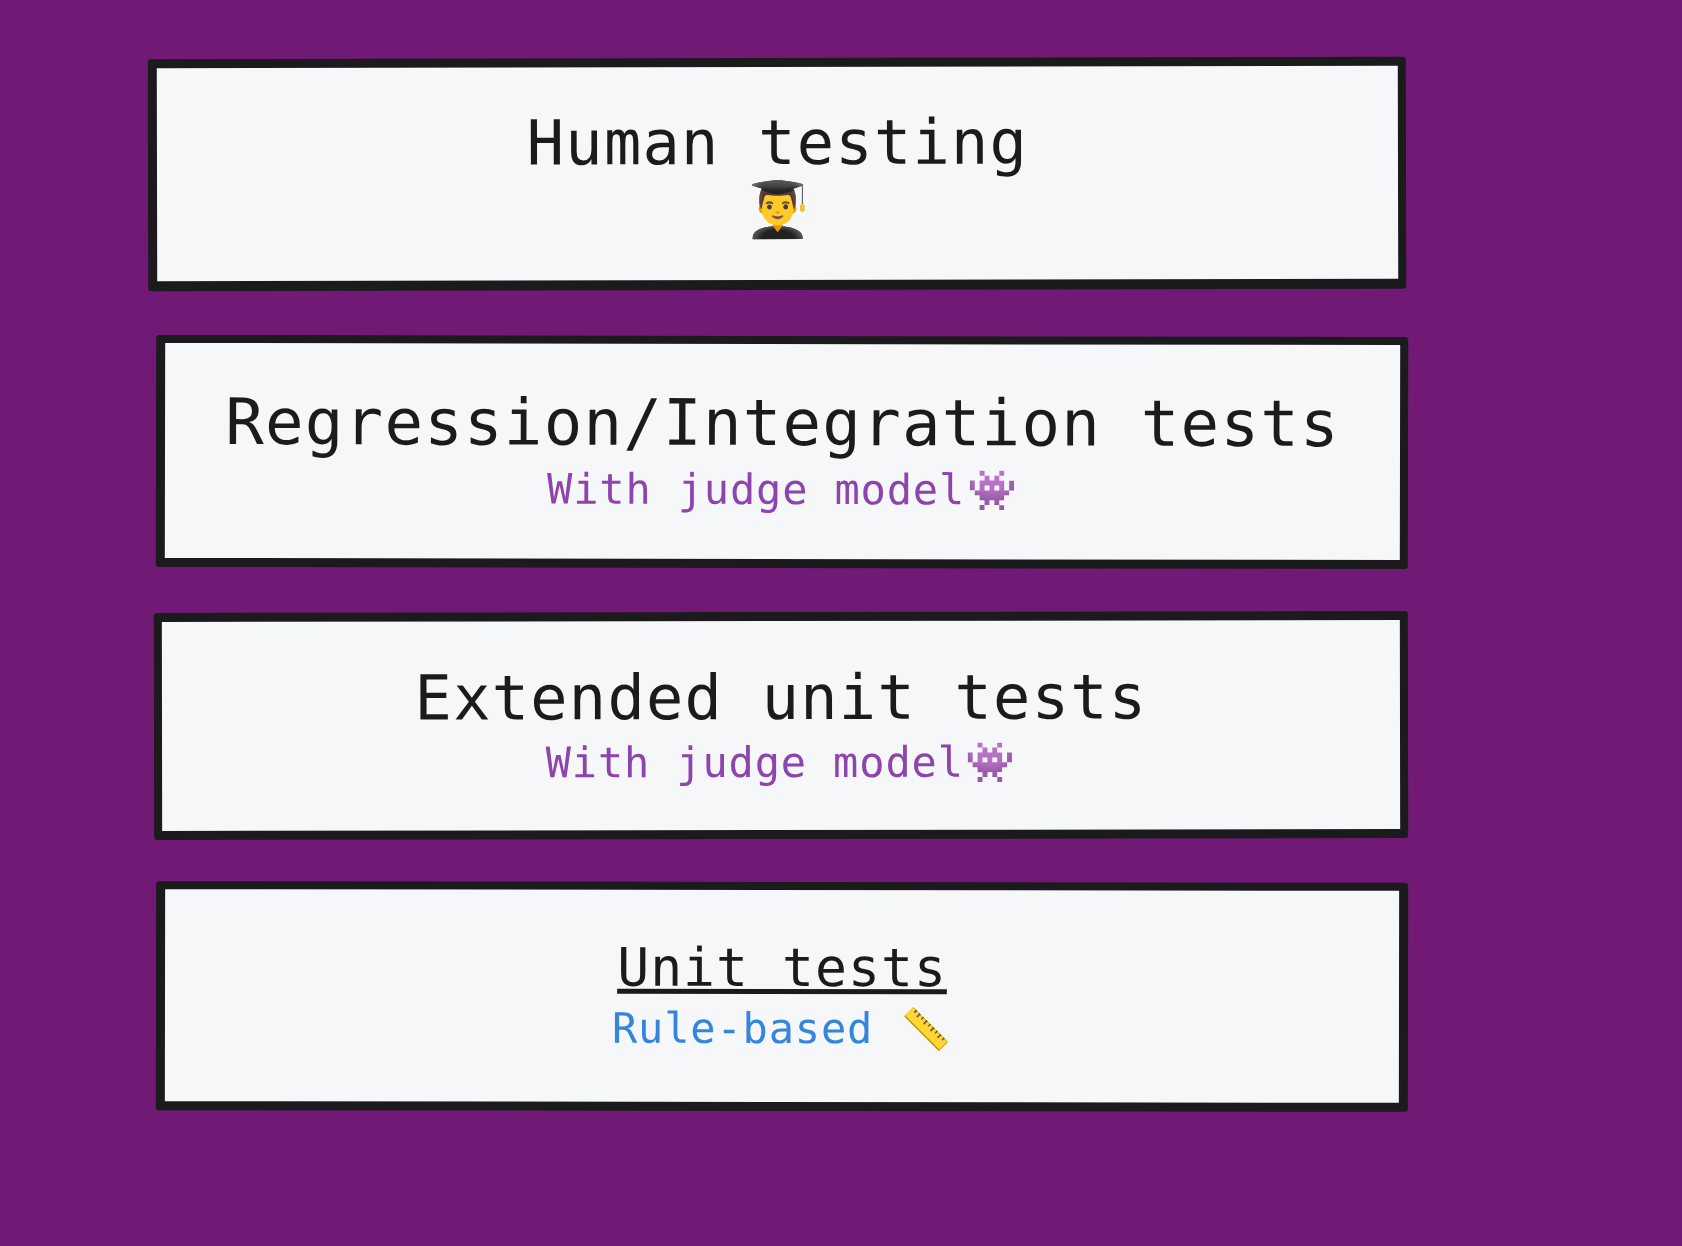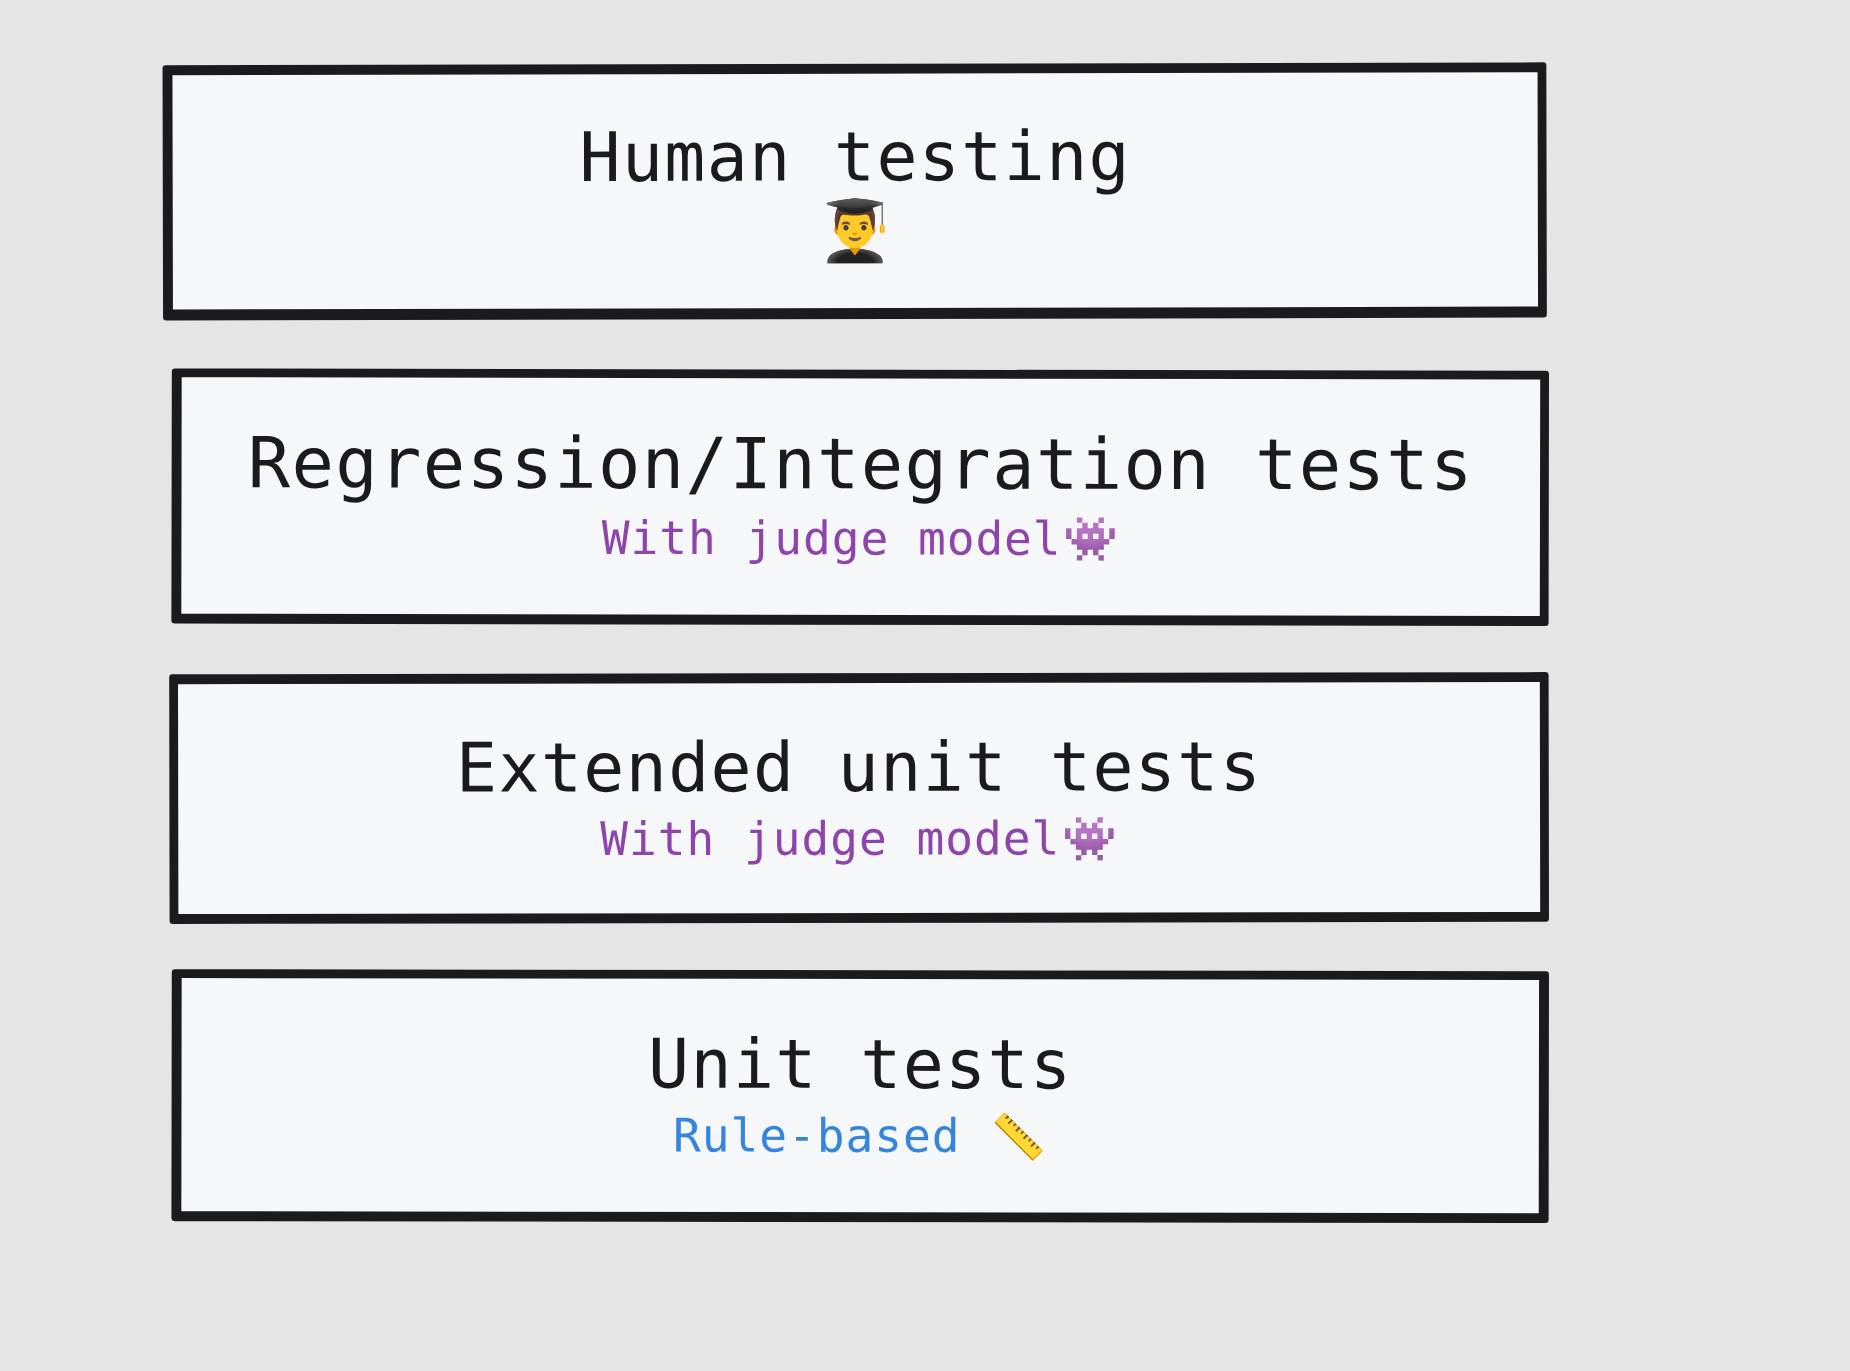--- a/index.html
+++ b/index.html
@@ -11,21 +11,21 @@
     width: 1682px;
     height: 1246px;
     font-family: "DejaVu Sans Mono", "Liberation Mono", monospace;
     overflow: hidden;
   }
 
   .pyramid {
     position: relative;
     width: 1682px;
     height: 1246px;
-    background: #e5e5e5;
+    background: #701a75;
   }
 
   
   .layer {
     position: absolute;
     background: #f5f7f9;
     box-sizing: border-box;
     display: flex;
     flex-direction: column;
     align-items: center;
@@ -77,21 +77,21 @@
     font-weight: 400;
     letter-spacing: 0.02em;
     white-space: nowrap;
     line-height: 1.05;
     text-align: center;
   }
 
   .layer-0 .layer-title { font-size: 62px; }
   .layer-1 .layer-title { font-size: 64px; }
   .layer-2 .layer-title { font-size: 62px; }
-  .layer-3 .layer-title { font-size: 62px; }
+  .layer-3 .layer-title { font-size: 53px; text-decoration: underline; }
 
   .layer-emoji {
     font-size: 54px;
     line-height: 1.0;
     margin-top: 8px;
   }
 
   .layer-subtitle {
     font-size: 42px;
     letter-spacing: 0.02em;

